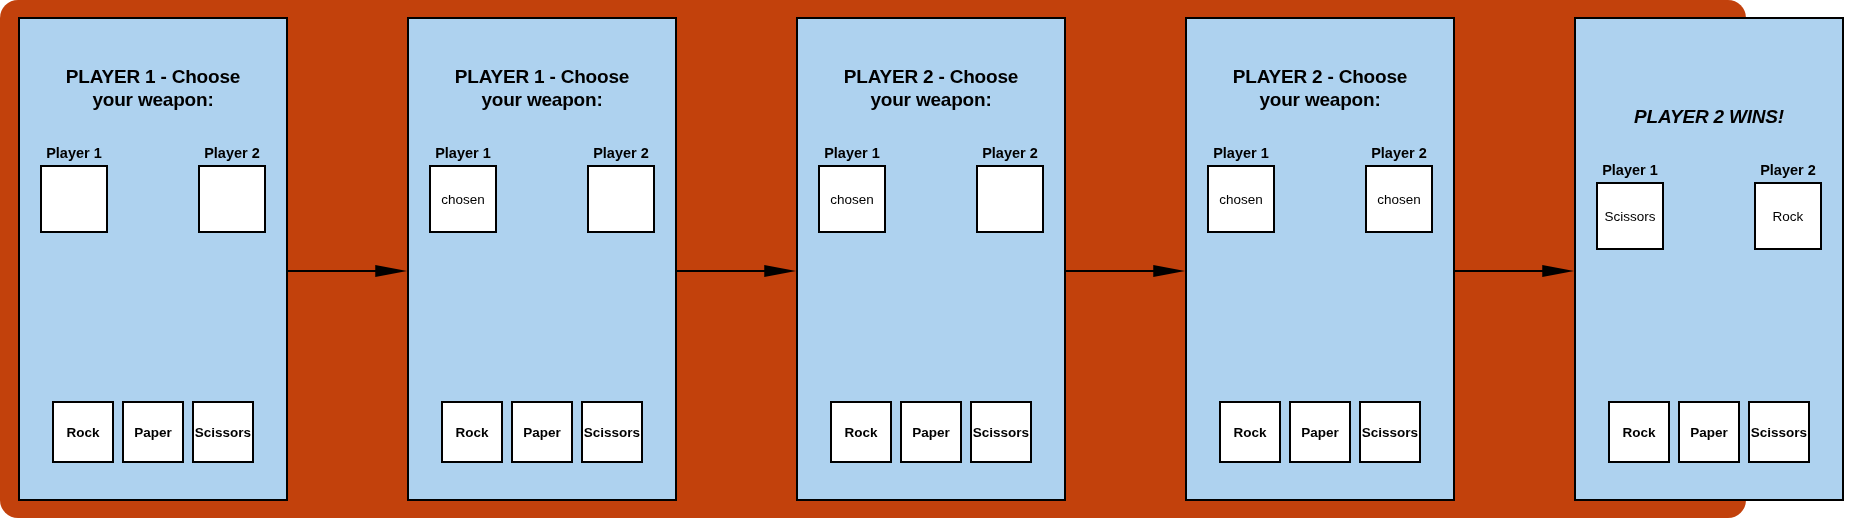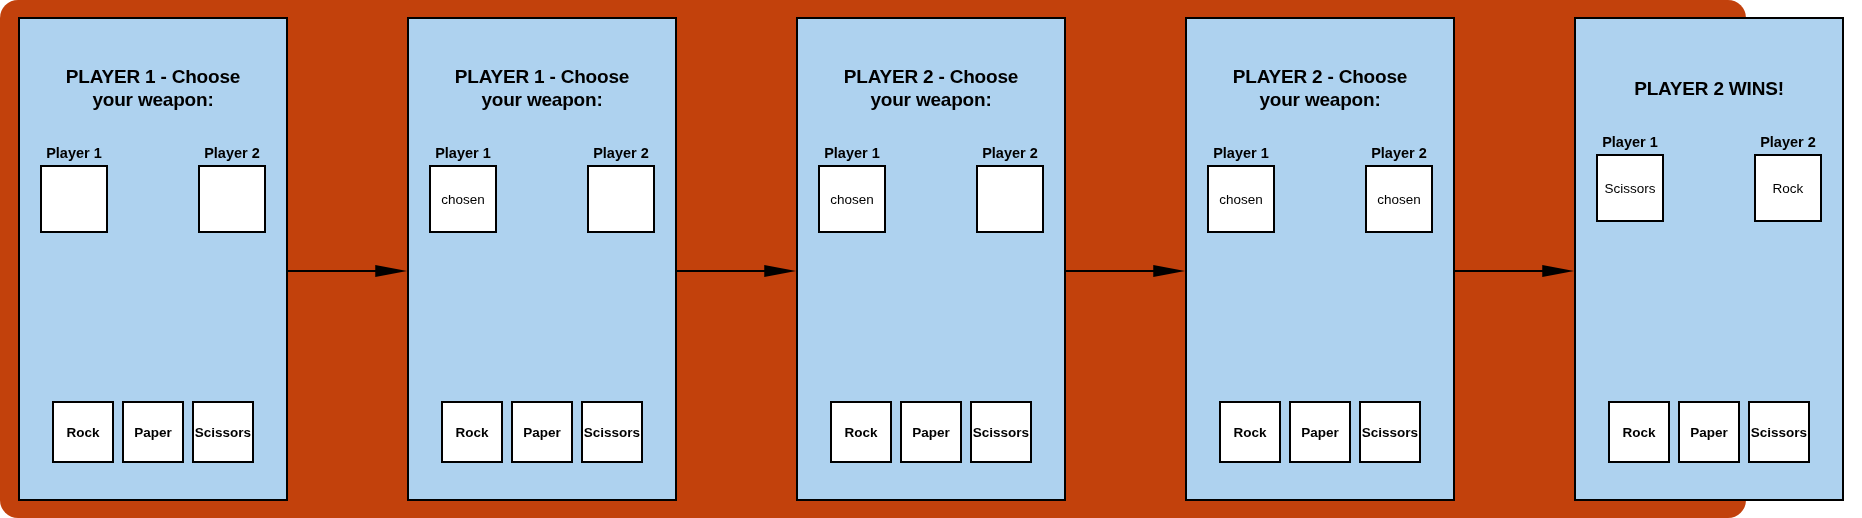--- a/index.html
+++ b/index.html
@@ -45,21 +45,22 @@
     margin-top: 46px;
     width: 228px;
     text-align: center;
     font-size: 19px;
     font-weight: bold;
     color: #000000;
     line-height: 1.22;
     letter-spacing: -0.2px;
   }
   .panel-title.single {
-    margin-top: 58px;
+    margin-top: 86px;
+    font-style: italic;
   }
   .hands-row {
     margin-top: 34px;
     width: 228px;
     display: flex;
     flex-direction: row;
     justify-content: space-between;
   }
   .hand {
     display: flex;

